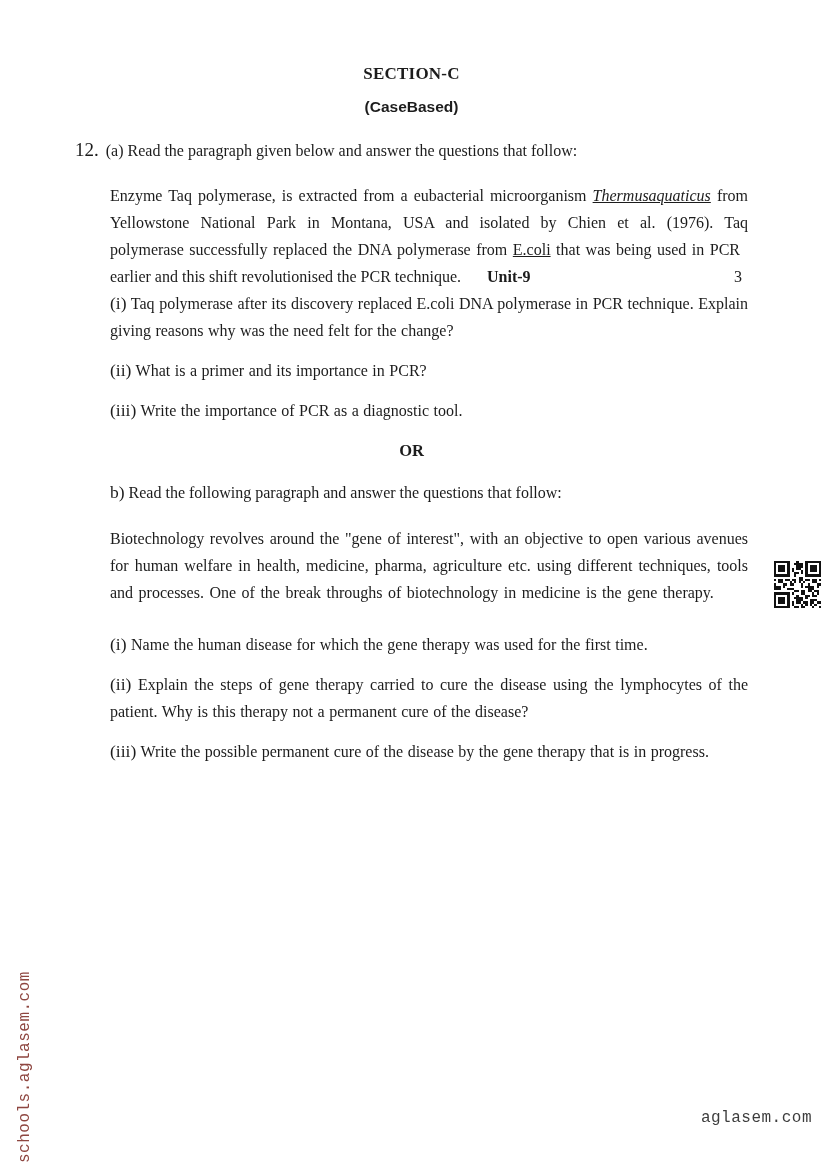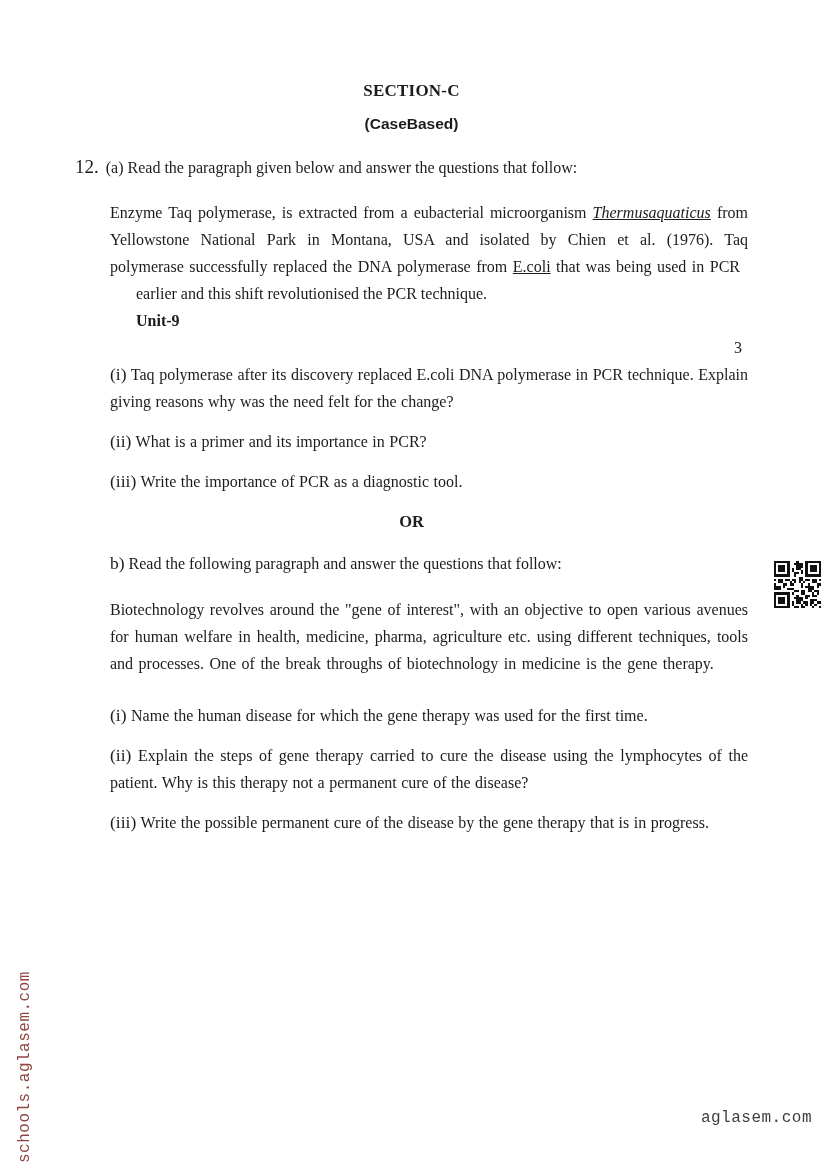--- a/index.html
+++ b/index.html
@@ -6,21 +6,21 @@
   html,body { background:#e8e8e8; }
   .page {
     position:relative;
     width:826px; height:1169px;
     margin:0 auto;
     background:#ffffff;
     font-family:"Liberation Serif", serif;
     color:#1c1c1c;
     overflow:hidden;
   }
-  .content { padding:81px 78px 0 75px; }
+  .content { padding:64px 78px 0 75px; }
 
   .section-title {
     text-align:center;
     font-size:17px;
     font-weight:bold;
     letter-spacing:0.2px;
   }
   .section-subtitle {
     text-align:center;
     font-family:"Liberation Sans", sans-serif;
@@ -49,21 +49,20 @@
   .species { font-style:italic; text-decoration:underline; }
   .underlined { text-decoration:underline; }
 
   .last-line {
     margin-left:35px;
     width:638px;
     font-size:16px;
     line-height:27px;
     display:flex;
     align-items:baseline;
-    flex-direction:column;
   }
   .unit-label { font-weight:bold; margin-left:26px; }
   .marks { margin-left:auto; margin-right:6px; }
 
   .q-item {
     margin:13px 0 0 35px;
     width:638px;
     font-size:16px;
     line-height:27px;
     text-align:justify;

